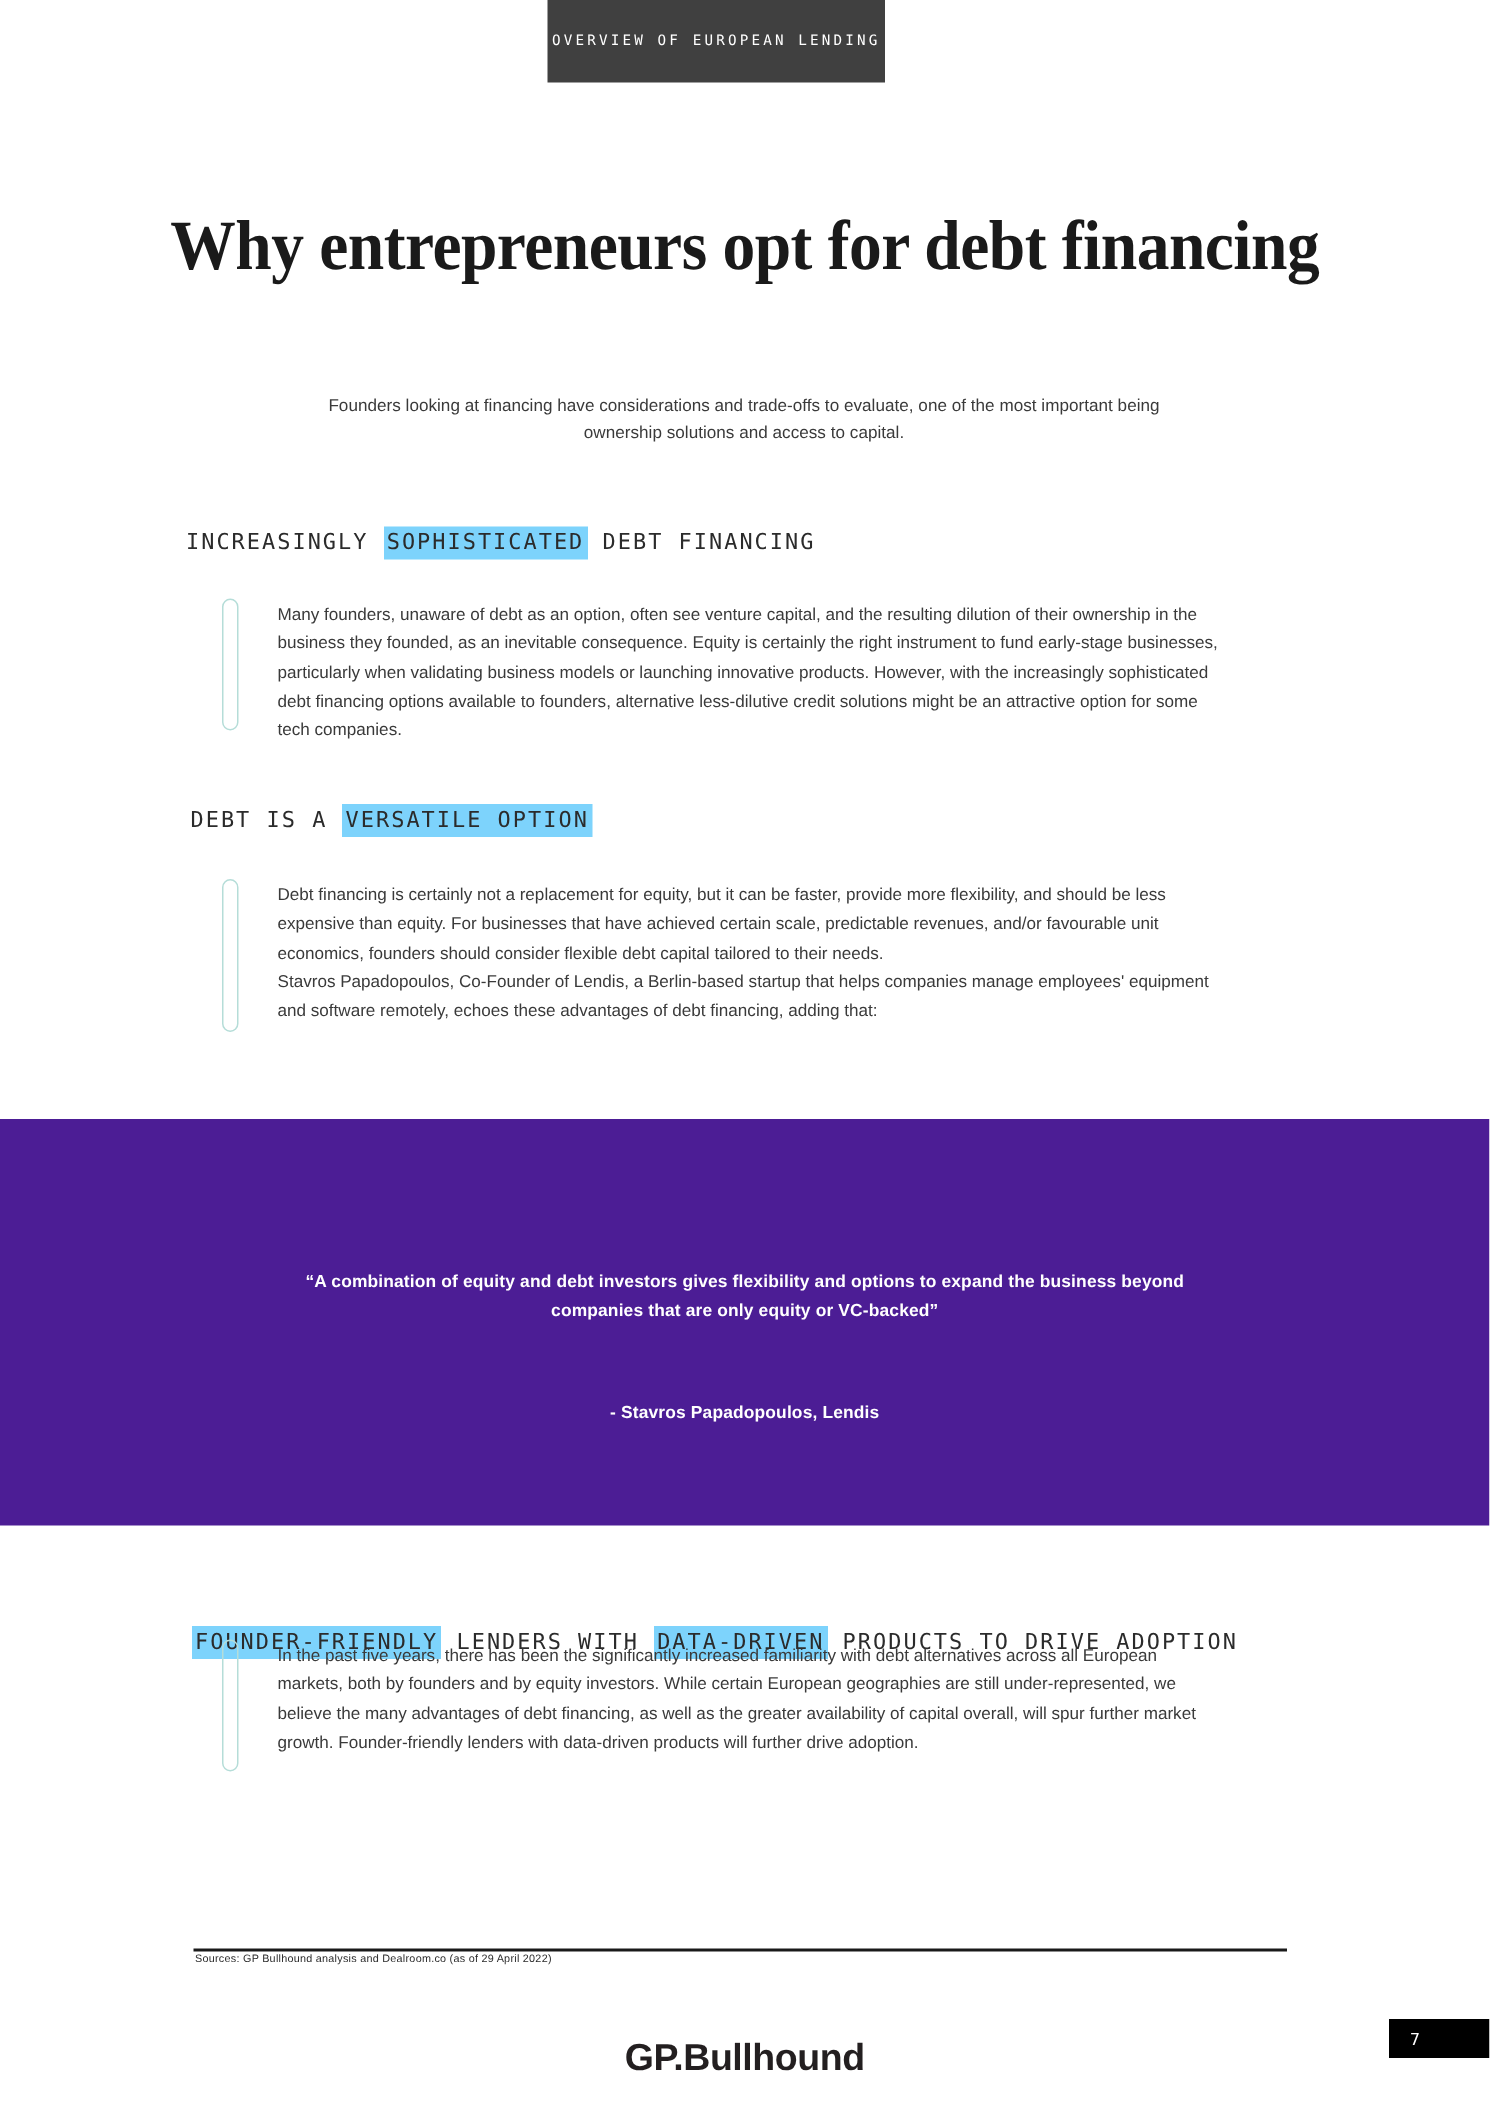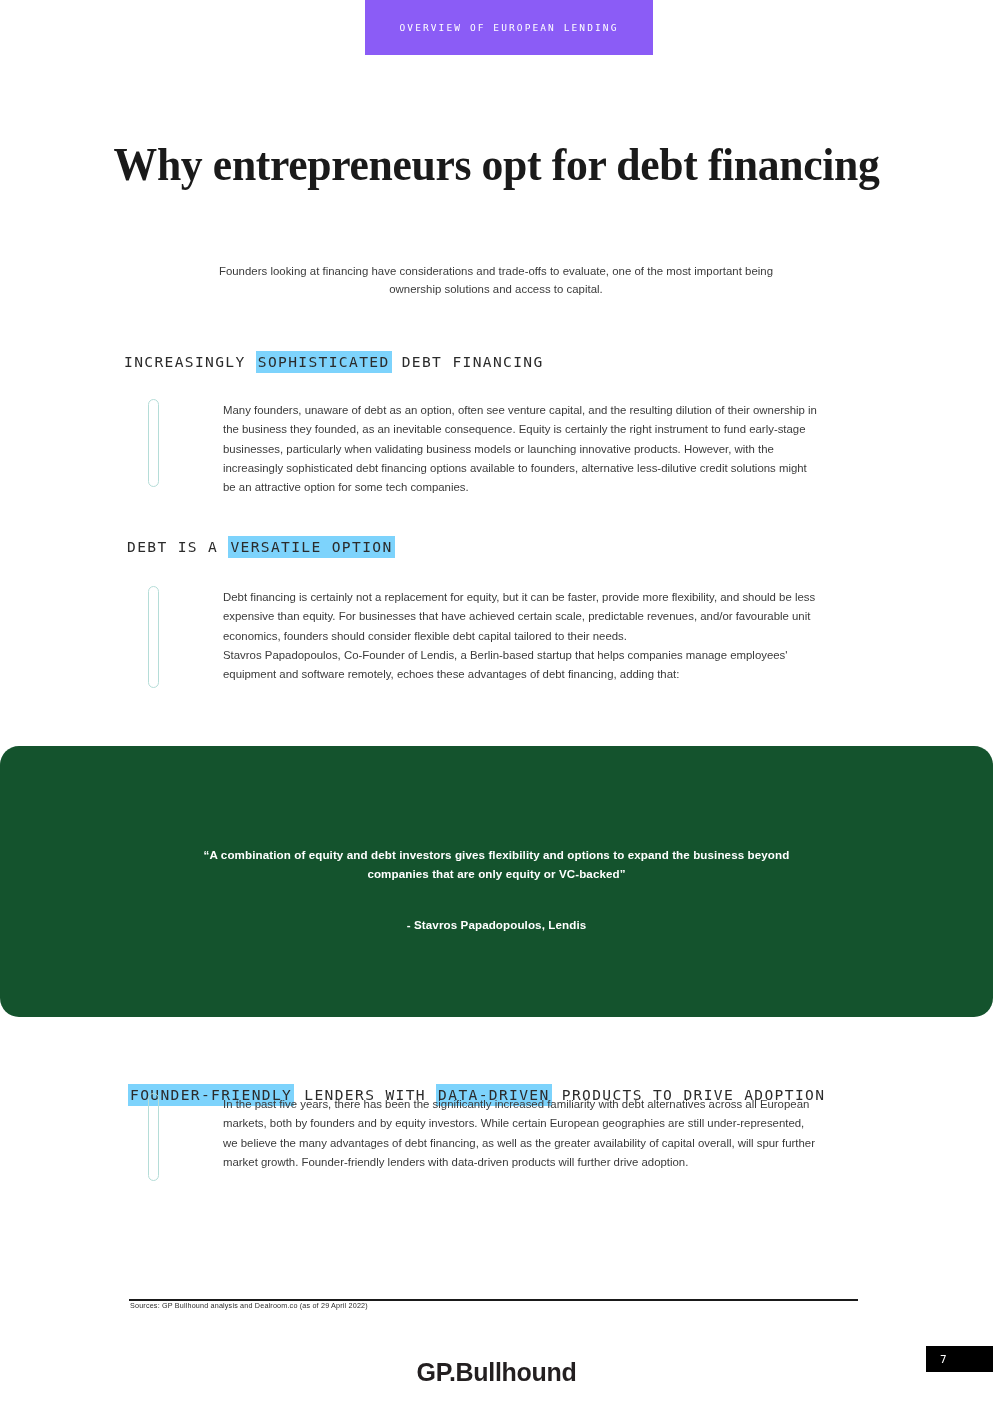--- a/index.html
+++ b/index.html
@@ -15,23 +15,23 @@
     font-family: "Liberation Sans", sans-serif;
     color: #231f20;
     overflow: hidden;
   }
 
   
   .eyebrow-bar {
     position: absolute;
     left: 365px;
     top: 0;
-    width: 288px;
+    width: 225px;
     height: 55px;
-    background: #8b5cf6;
+    background: #404040;
     display: flex;
     align-items: center;
     justify-content: center;
   }
   .eyebrow-text {
     color: #ffffff;
     font-family: "DejaVu Sans Mono", monospace;
     font-size: 9.5px;
     letter-spacing: 2.1px;
     font-weight: 400;
@@ -91,21 +91,20 @@
   .hl {
     background: #7dd3fc;
     padding: 2px 2px 3px 2px;
   }
 
   
   .body-block {
     position: absolute;
     display: flex;
     align-items: stretch;
-    gap: 38px;
   }
   .rail {
     width: 11px;
     flex: 0 0 11px;
     border: 1.6px solid #b5ddd8;
     border-radius: 7px;
     box-sizing: border-box;
     background: transparent;
     margin-right: 26px;
   }
@@ -118,39 +117,38 @@
   .body-text p { margin: 0; }
   .body-text p + p { }
 
   
   .quote-banner {
     position: absolute;
     left: 0;
     top: 746px;
     width: 993px;
     height: 271px;
-    background: #14532d;
+    background: #4c1d95;
     display: flex;
     flex-direction: column;
     align-items: center;
     justify-content: flex-start;
-    border-radius: 19px;
   }
   .quote-text {
     margin-top: 100px;
     width: 600px;
     text-align: center;
     color: #ffffff;
     font-size: 11.6px;
     font-weight: 700;
     line-height: 1.62;
     letter-spacing: 0.1px;
   }
   .quote-attrib {
-    margin-top: 34px;
+    margin-top: 51px;
     text-align: center;
     color: #ffffff;
     font-size: 11.6px;
     font-weight: 700;
     letter-spacing: 0.1px;
   }
 
   
   .footer-rule {
     position: absolute;

